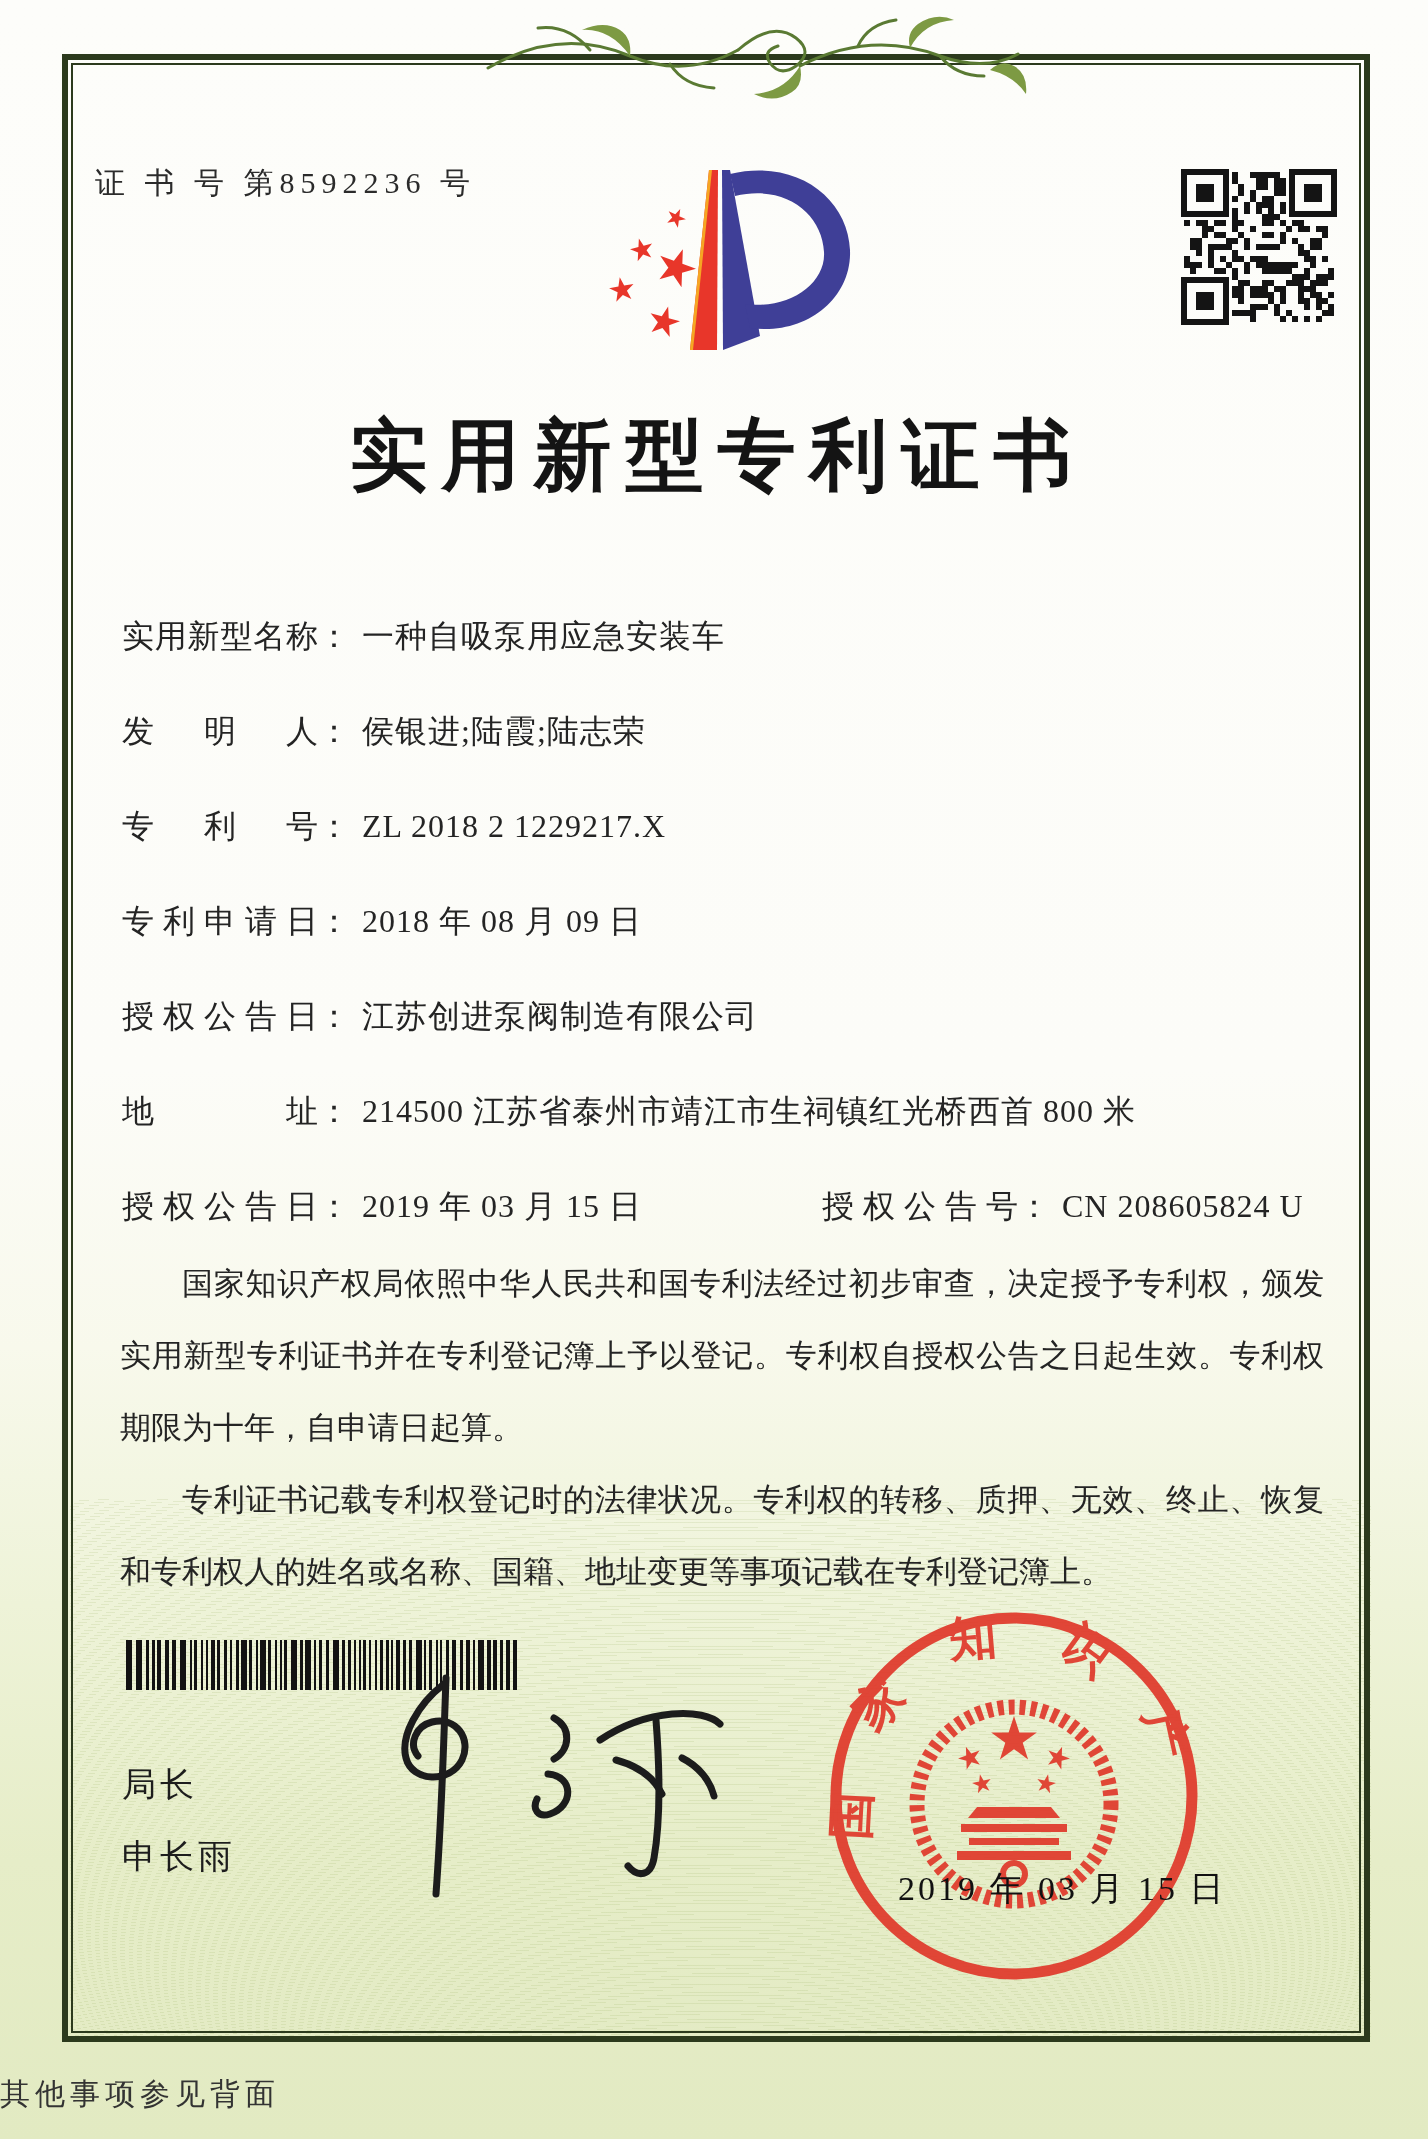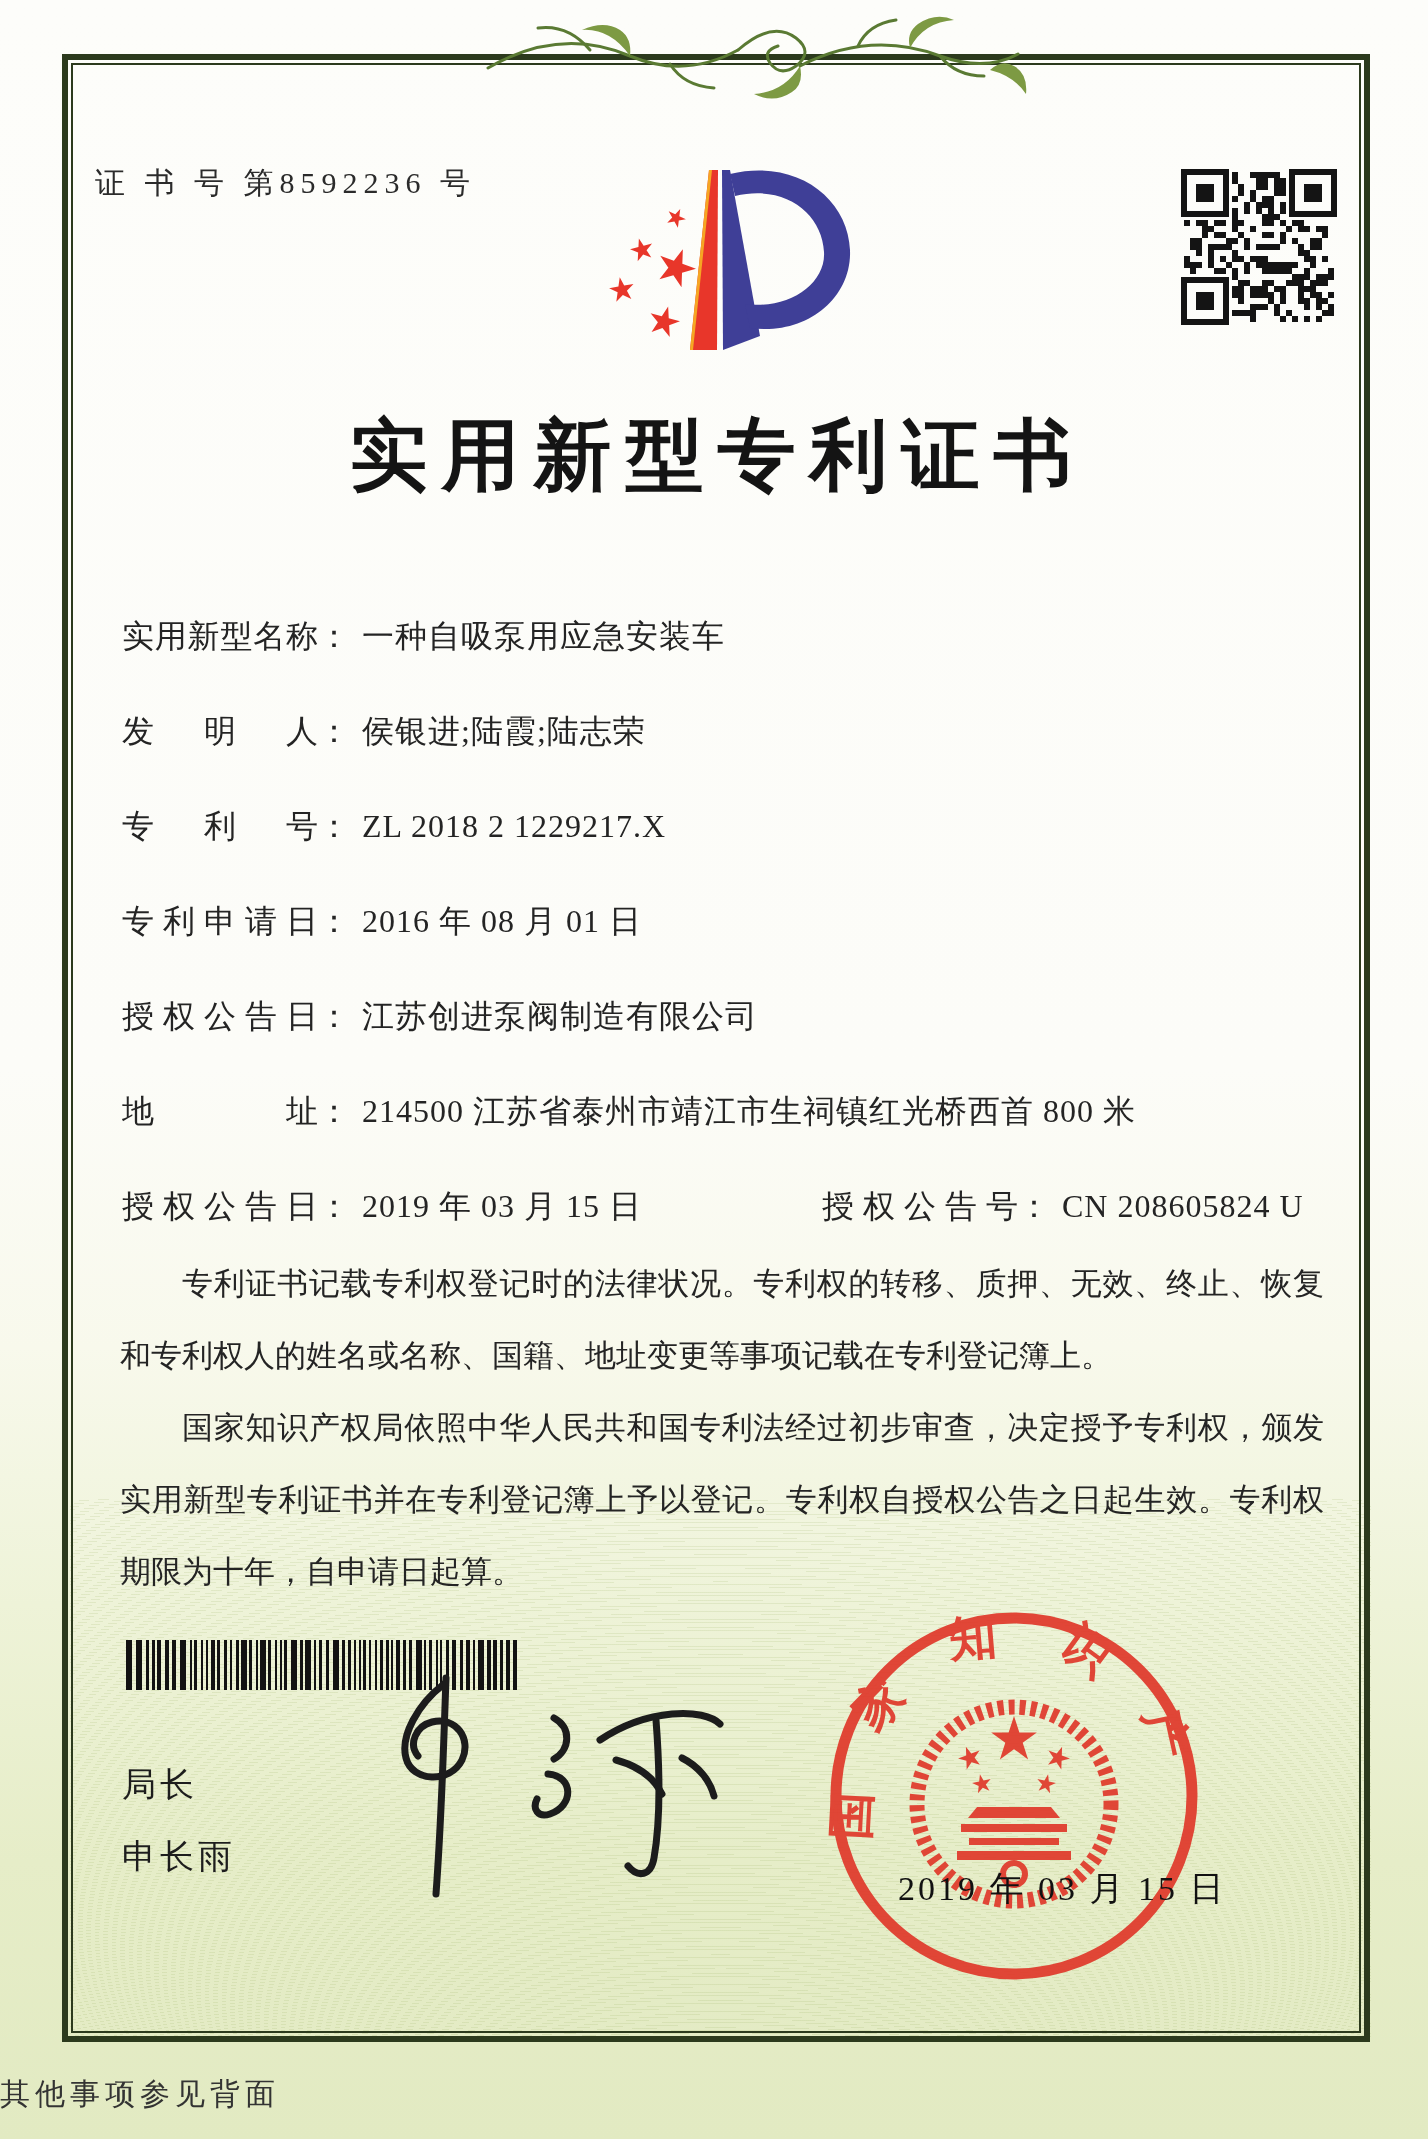--- a/index.html
+++ b/index.html
@@ -344,38 +344,38 @@
   <div class="row" style="top:615px">
     <span class="flabel">实用新型名称</span><span class="colon">：</span><span class="fval">一种自吸泵用应急安装车</span>
   </div>
   <div class="row" style="top:710px">
     <span class="flabel">发明人</span><span class="colon">：</span><span class="fval">侯银进;陆霞;陆志荣</span>
   </div>
   <div class="row" style="top:805px">
     <span class="flabel">专利号</span><span class="colon">：</span><span class="fval">ZL 2018 2 1229217.X</span>
   </div>
   <div class="row" style="top:900px">
-    <span class="flabel">专利申请日</span><span class="colon">：</span><span class="fval">2016 年 08 月 01 日</span>
+    <span class="flabel">专利申请日</span><span class="colon">：</span><span class="fval">2018 年 08 月 09 日</span>
   </div>
   <div class="row" style="top:995px">
     <span class="flabel">授权公告日</span><span class="colon">：</span><span class="fval">江苏创进泵阀制造有限公司</span>
   </div>
   <div class="row" style="top:1090px">
     <span class="flabel">地址</span><span class="colon">：</span><span class="fval">214500 江苏省泰州市靖江市生祠镇红光桥西首 800 米</span>
   </div>
   <div class="row" style="top:1185px">
     <span class="flabel">授权公告日</span><span class="colon">：</span><span class="fval">2019 年 03 月 15 日</span>
     <span class="row2">
       <span class="flabel">授权公告号</span><span class="colon">：</span><span class="fval">CN 208605824 U</span>
     </span>
   </div>
 
   <div class="paras">
+    <p>国家知识产权局依照中华人民共和国专利法经过初步审查，决定授予专利权，颁发实用新型专利证书并在专利登记簿上予以登记。专利权自授权公告之日起生效。专利权期限为十年，自申请日起算。</p>
     <p>专利证书记载专利权登记时的法律状况。专利权的转移、质押、无效、终止、恢复和专利权人的姓名或名称、国籍、地址变更等事项记载在专利登记簿上。</p>
-    <p>国家知识产权局依照中华人民共和国专利法经过初步审查，决定授予专利权，颁发实用新型专利证书并在专利登记簿上予以登记。专利权自授权公告之日起生效。专利权期限为十年，自申请日起算。</p>
   </div>
 
   <svg class="barcode" id="barcode-svg" viewBox="0 0 398 50" preserveAspectRatio="none">
       <rect x="0" y="0" width="6" height="50" fill="#121212"></rect>
       <rect x="10" y="0" width="6" height="50" fill="#121212"></rect>
       <rect x="20" y="0" width="3" height="50" fill="#121212"></rect>
       <rect x="26" y="0" width="3" height="50" fill="#121212"></rect>
       <rect x="31" y="0" width="4" height="50" fill="#121212"></rect>
       <rect x="39" y="0" width="4" height="50" fill="#121212"></rect>
       <rect x="46" y="0" width="4" height="50" fill="#121212"></rect>

